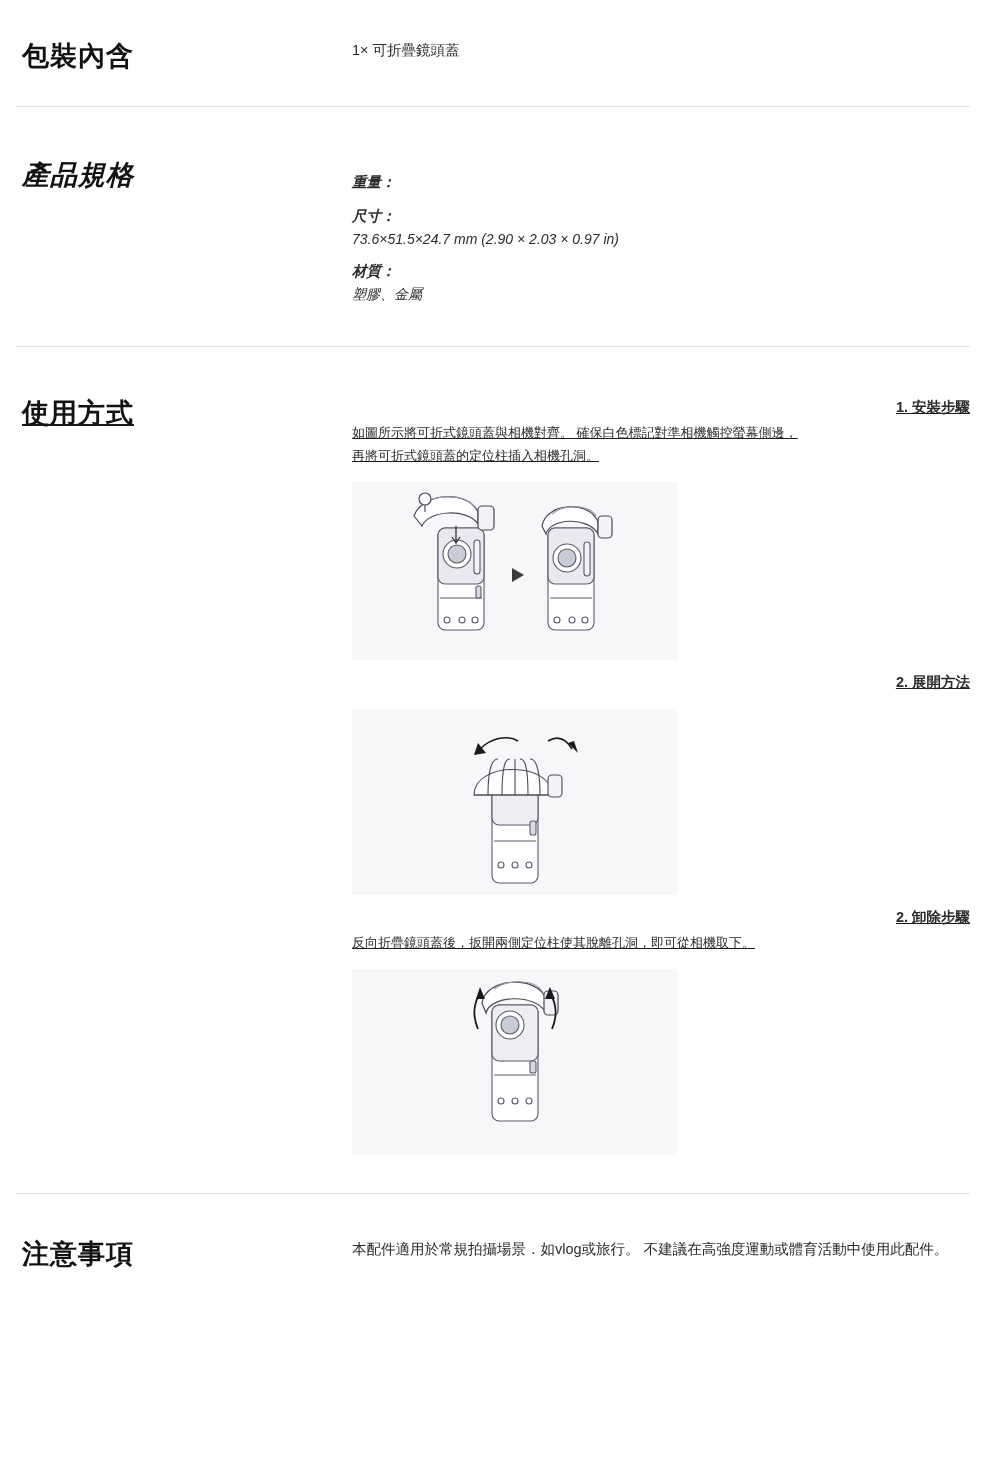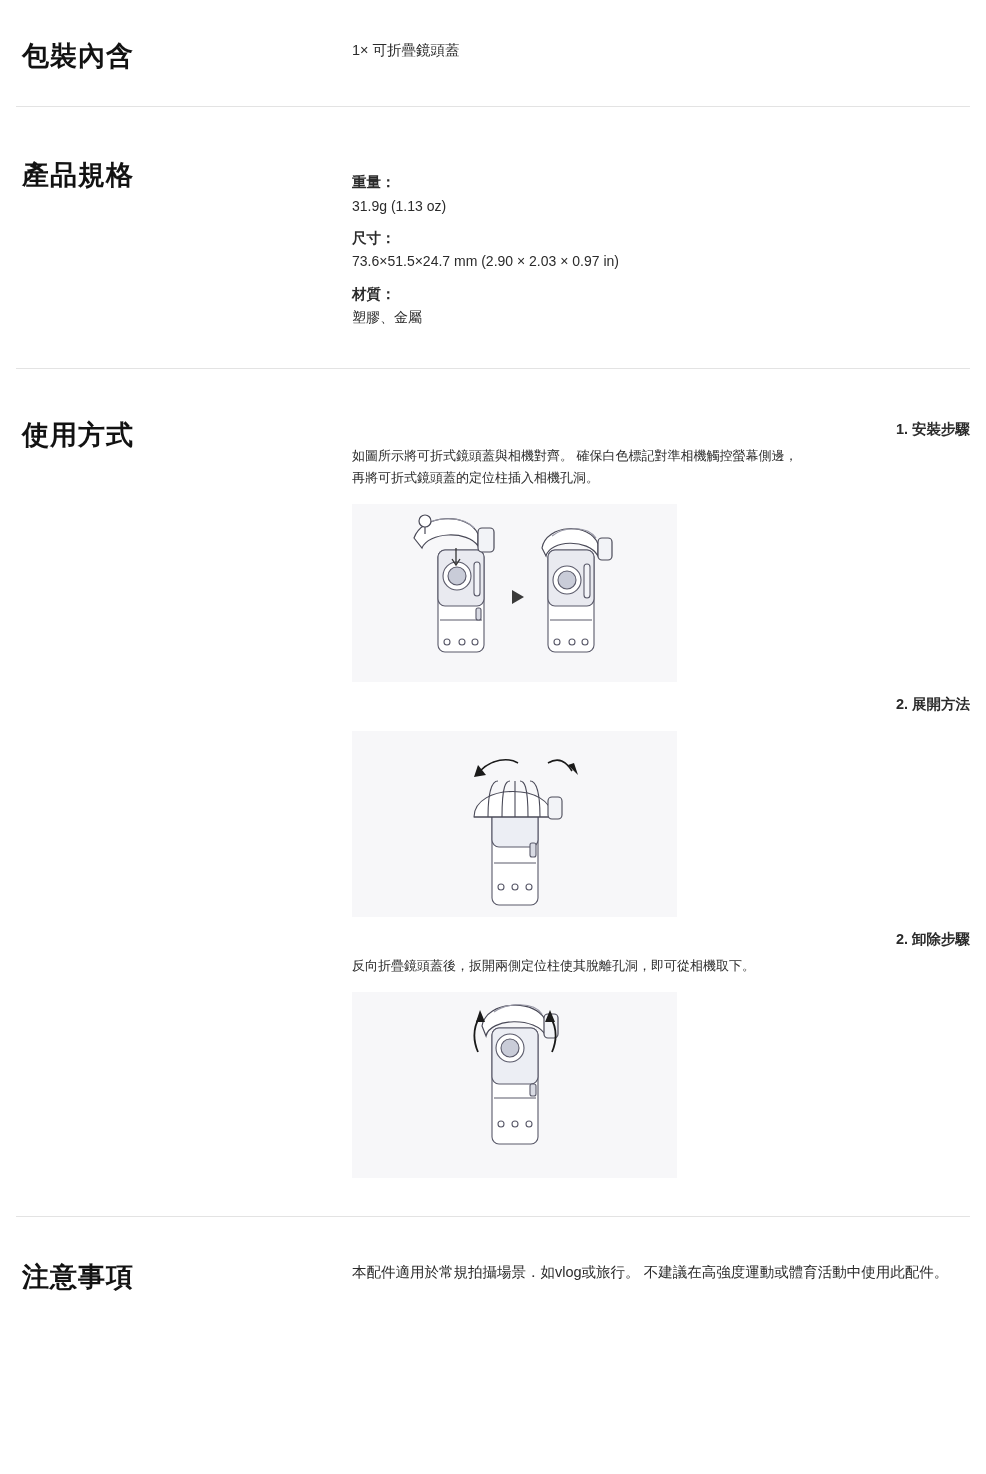--- a/index.html
+++ b/index.html
@@ -79,22 +79,22 @@
     background: #f7f7f9;
     position: relative;
     overflow: hidden;
   }
   .fig.tall {
     height: 186px;
   }
   .fig svg { display: block; }
   
   #sec-package { padding-top: 38px; padding-bottom: 34px; min-height: 90px; }
-  #sec-spec { padding-top: 50px; padding-bottom: 40px; }
-  #sec-usage { padding-top: 48px; padding-bottom: 28px; }
+  #sec-spec { padding-top: 50px; padding-bottom: 40px; font-style: italic; }
+  #sec-usage { padding-top: 48px; padding-bottom: 28px; text-decoration: underline; }
   #sec-notice { padding-top: 42px; padding-bottom: 40px; }
   .note-text {
     font-size: 14.5px;
     line-height: 1.8;
     max-width: 620px;
   }
 </style>
 </head>
 <body>
 
@@ -106,21 +106,20 @@
       <div>1× 可折疊鏡頭蓋</div>
     </div>
   </div>
 
   <div class="divider"></div>
 
   <div class="section" id="sec-spec">
     <div class="sec-title">產品規格</div>
     <div class="sec-body">
       <div class="spec-label">重量：</div>
-      <div class="spec-value">31.9g (1.13 oz)</div>
       <div class="spec-label">尺寸：</div>
       <div class="spec-value">73.6×51.5×24.7 mm (2.90 × 2.03 × 0.97 in)</div>
       <div class="spec-label">材質：</div>
       <div class="spec-value">塑膠、金屬</div>
     </div>
   </div>
 
   <div class="divider"></div>
 
   <div class="section" id="sec-usage">

